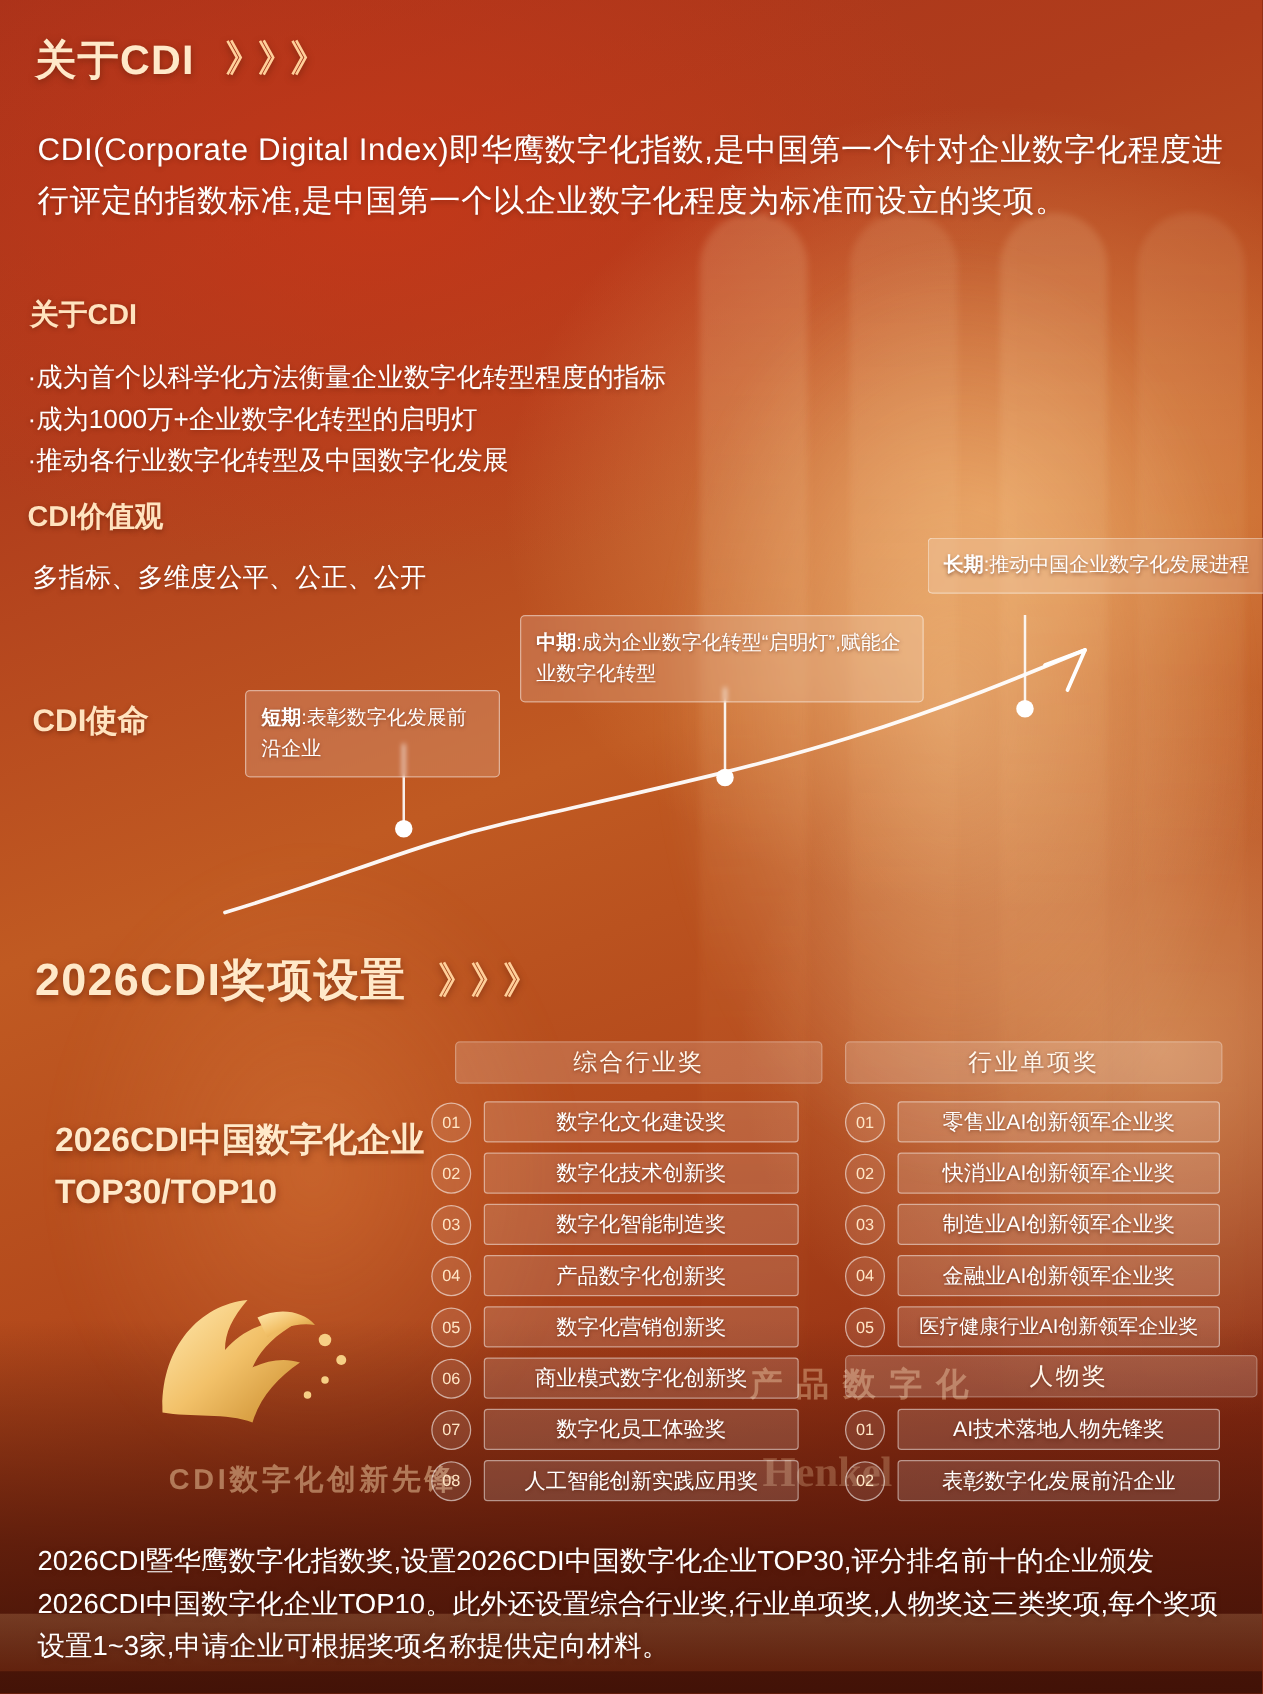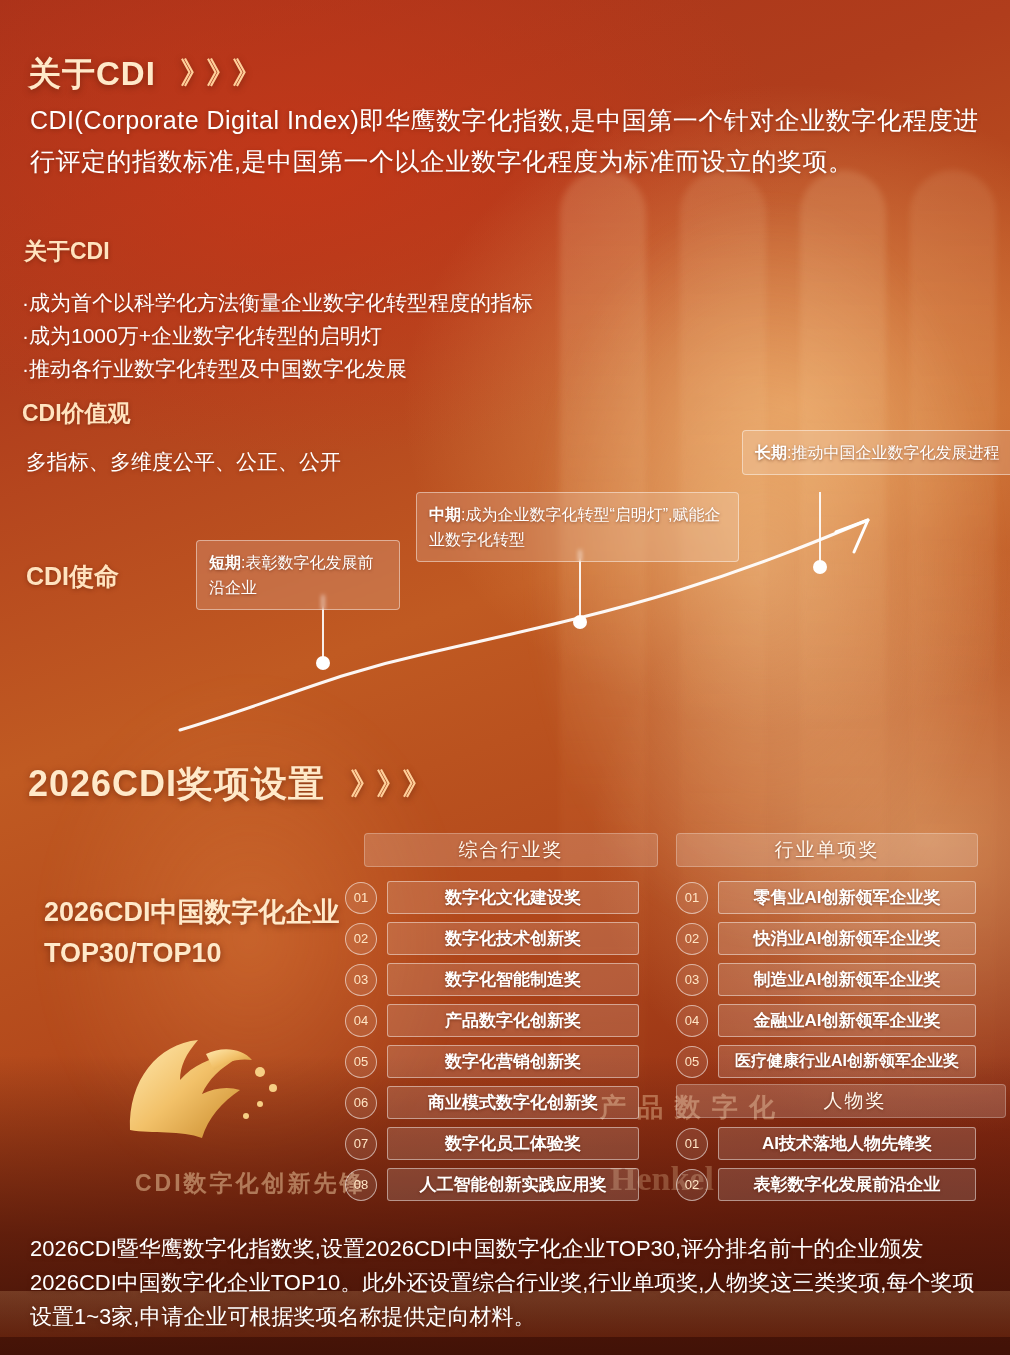--- a/index.html
+++ b/index.html
@@ -34,39 +34,39 @@
 
   
   .page{position:relative;z-index:2;}
   .section-title{
     font-size:33px;font-weight:bold;letter-spacing:1px;
     color:#ffe9c9;text-shadow:0 2px 6px rgba(90,25,8,.55);
   }
   .chev{display:inline-block;margin-left:14px;color:#ffcf9a;letter-spacing:-4px;font-size:30px;font-weight:bold;vertical-align:2px;}
 
   
-  .about-head{position:absolute;left:28px;top:26px;margin-top:26px;}
+  .about-head{position:absolute;left:28px;top:26px;}
   .about-body{position:absolute;left:30px;top:100px;width:950px;
     font-size:25px;line-height:41px;letter-spacing:.5px;color:#ffffff;
     text-shadow:0 1px 4px rgba(90,25,8,.45);}
   .sub-h{position:absolute;font-size:23px;font-weight:bold;color:#ffe3bf;text-shadow:0 1px 4px rgba(90,25,8,.5);}
   .about-sub{left:24px;top:236px;}
   .bullets{position:absolute;left:22px;top:286px;font-size:21px;line-height:33px;color:#fff;
     text-shadow:0 1px 4px rgba(90,25,8,.45);}
   .values-h{left:22px;top:398px;}
   .values-txt{position:absolute;left:26px;top:448px;font-size:21px;color:#fff;text-shadow:0 1px 4px rgba(90,25,8,.45);}
   .mission-h{left:26px;top:560px;font-size:25px;}
 
   
   .chart{position:absolute;left:0;top:400px;width:1010px;height:340px;}
   .mstone{position:absolute;background:rgba(255,255,255,.16);border:1px solid rgba(255,255,255,.45);
     border-radius:4px;padding:9px 12px;font-size:16px;line-height:25px;color:#fff;
     backdrop-filter:blur(2px);text-shadow:0 1px 3px rgba(80,25,8,.5);}
   .mstone b{font-weight:bold;}
-  .m-short{left:196px;top:140px;width:178px;}
+  .m-short{left:196px;top:152px;width:178px;}
   .m-mid{left:416px;top:92px;width:297px;}
   .m-long{left:742px;top:30px;width:248px;}
 
   
   .awards-head{position:absolute;left:28px;top:760px;font-size:36px;}
   .left-title{position:absolute;left:44px;top:892px;width:300px;font-size:27px;font-weight:bold;
     line-height:41px;color:#ffe9c9;text-shadow:0 2px 6px rgba(90,25,8,.6);}
 
   .col-head{position:absolute;height:32px;border-radius:4px;
     background:rgba(255,255,255,.17);border:1px solid rgba(255,255,255,.25);
@@ -74,21 +74,21 @@
     font-size:19px;color:#fff7ec;letter-spacing:2px;text-shadow:0 1px 3px rgba(80,25,8,.5);}
   .ch-a{left:364px;top:833px;width:292px;}
   .ch-b{left:676px;top:833px;width:300px;}
 
   .row{position:absolute;height:33px;display:flex;align-items:center;}
   .num{width:30px;height:30px;border-radius:50%;border:1px solid rgba(255,255,255,.55);
     display:flex;align-items:center;justify-content:center;font-size:13px;color:#ffe6c6;
     background:rgba(255,255,255,.10);flex:0 0 auto;}
   .pill{margin-left:10px;height:31px;border-radius:3px;border:1px solid rgba(255,255,255,.45);
     background:rgba(255,255,255,.14);display:flex;align-items:center;justify-content:center;
-    font-size:17px;font-weight:bold;color:#ffffff;text-shadow:0 1px 3px rgba(80,25,8,.55);}
+    font-size:17px;font-weight:normal;color:#ffffff;text-shadow:0 1px 3px rgba(80,25,8,.55);}
   .colA .pill{width:250px;}
   .colB .pill{width:256px;}
   .colA{left:345px;}
   .colB{left:676px;}
   .person-head{left:676px;top:1084px;width:300px;padding-left:28px;}
 
   
   .eagle{position:absolute;left:110px;top:1010px;width:200px;height:170px;}
   .footer{position:absolute;left:30px;top:1232px;width:950px;font-size:22px;line-height:34px;
     color:#fff;text-shadow:0 1px 4px rgba(70,20,6,.6);}

